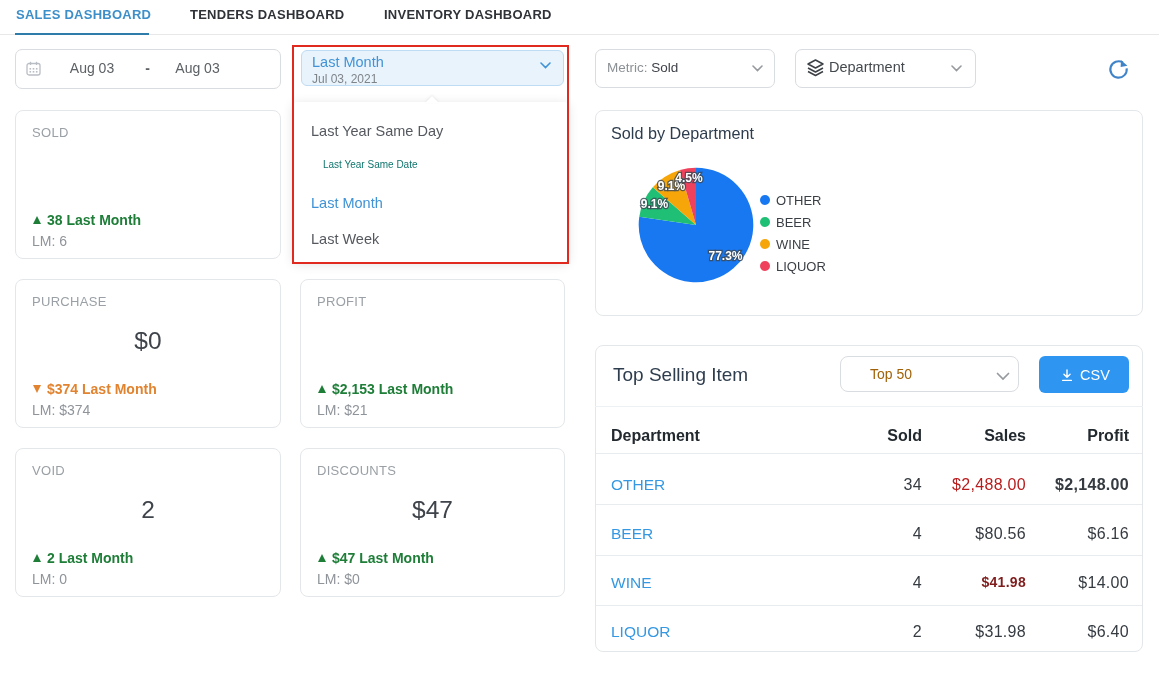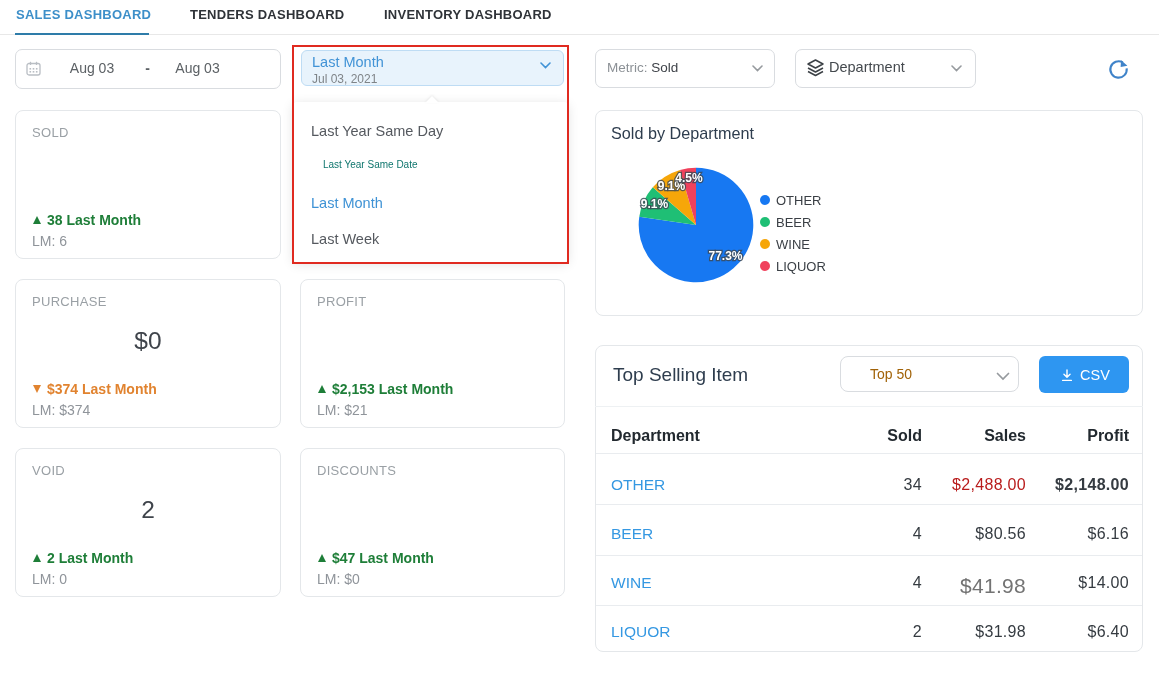--- a/index.html
+++ b/index.html
@@ -62,20 +62,21 @@
   <div class="klm">LM: $21</div>
 </div>
 <div class="card" style="left:15px; top:448px; width:266px; height:149px;">
   <div class="klabel">VOID</div>
   <div class="knum">2</div>
   <div class="kdelta green"><span class="tri-up"></span>2 Last Month</div>
   <div class="klm">LM: 0</div>
 </div>
 <div class="card" style="left:300px; top:448px; width:265px; height:149px;padding-left:41px;">
   <div class="klabel">DISCOUNTS</div>
+  <div class="knum">$47</div>
   <div class="kdelta green"><span class="tri-up"></span>$47 Last Month</div>
   <div class="klm">LM: $0</div>
 </div>
 
 <div class="abs" style="left:293px; top:102px; width:275px; height:160px; background:#fff; border-radius:4px; box-shadow:0 2px 12px rgba(0,0,0,0.12);"></div>
 <div class="abs" style="left:425px; top:96px; width:0; height:0; border-left:7px solid transparent; border-right:7px solid transparent; border-bottom:7px solid #fff; filter:drop-shadow(0 -1px 1px rgba(0,0,0,0.08));"></div>
 <div class="abs" style="left:301px; top:50px; width:263px; height:36px; background:#e8f3fc; border:1px solid #bedcf4; border-radius:6px;"></div>
 <div class="abs" style="left:312px; top:54px; font-size:14.5px; color:#4193d6;">Last Month</div>
 <div class="abs" style="left:312px; top:72px; font-size:12px; color:#7f8488;">Jul 03, 2021</div>
 <svg class="chev" style="left:540px; top:62px;" viewBox="0 0 11 7">
@@ -166,19 +167,19 @@
 <div class="abs" style="left:926px; top:476px; width:100px; text-align:right; font-size:16px; letter-spacing:0.3px; color:#b91c1c;">$2,488.00</div>
 <div class="abs" style="left:1029px; top:476px; width:100px; text-align:right; font-size:16px; letter-spacing:0.3px; color:#353b41;font-weight:bold;">$2,148.00</div>
 
 <div class="abs" style="left:611px; top:525px; font-size:15.5px; color:#3598e2;">BEER</div>
 <div class="abs" style="left:822px; top:525px; width:100px; text-align:right; font-size:16px; letter-spacing:0.3px; color:#353b41;">4</div>
 <div class="abs" style="left:926px; top:525px; width:100px; text-align:right; font-size:16px; letter-spacing:0.3px; color:#353b41;">$80.56</div>
 <div class="abs" style="left:1029px; top:525px; width:100px; text-align:right; font-size:16px; letter-spacing:0.3px; color:#353b41;">$6.16</div>
 
 <div class="abs" style="left:611px; top:574px; font-size:15.5px; color:#3598e2;">WINE</div>
 <div class="abs" style="left:822px; top:574px; width:100px; text-align:right; font-size:16px; letter-spacing:0.3px; color:#353b41;">4</div>
-<div class="abs" style="left:926px; top:574px; width:100px; text-align:right; font-size:21px; letter-spacing:0.3px; color:#737373;">$41.98</div>
+<div class="abs" style="left:926px; top:574px; width:100px; text-align:right; font-size:14px; letter-spacing:0.3px; color:#7f1d1d;font-weight:bold;">$41.98</div>
 <div class="abs" style="left:1029px; top:574px; width:100px; text-align:right; font-size:16px; letter-spacing:0.3px; color:#353b41;">$14.00</div>
 
 <div class="abs" style="left:611px; top:623px; font-size:15.5px; color:#3598e2;">LIQUOR</div>
 <div class="abs" style="left:822px; top:623px; width:100px; text-align:right; font-size:16px; letter-spacing:0.3px; color:#353b41;">2</div>
 <div class="abs" style="left:926px; top:623px; width:100px; text-align:right; font-size:16px; letter-spacing:0.3px; color:#353b41;">$31.98</div>
 <div class="abs" style="left:1029px; top:623px; width:100px; text-align:right; font-size:16px; letter-spacing:0.3px; color:#353b41;">$6.40</div>
 
 </body></html>

